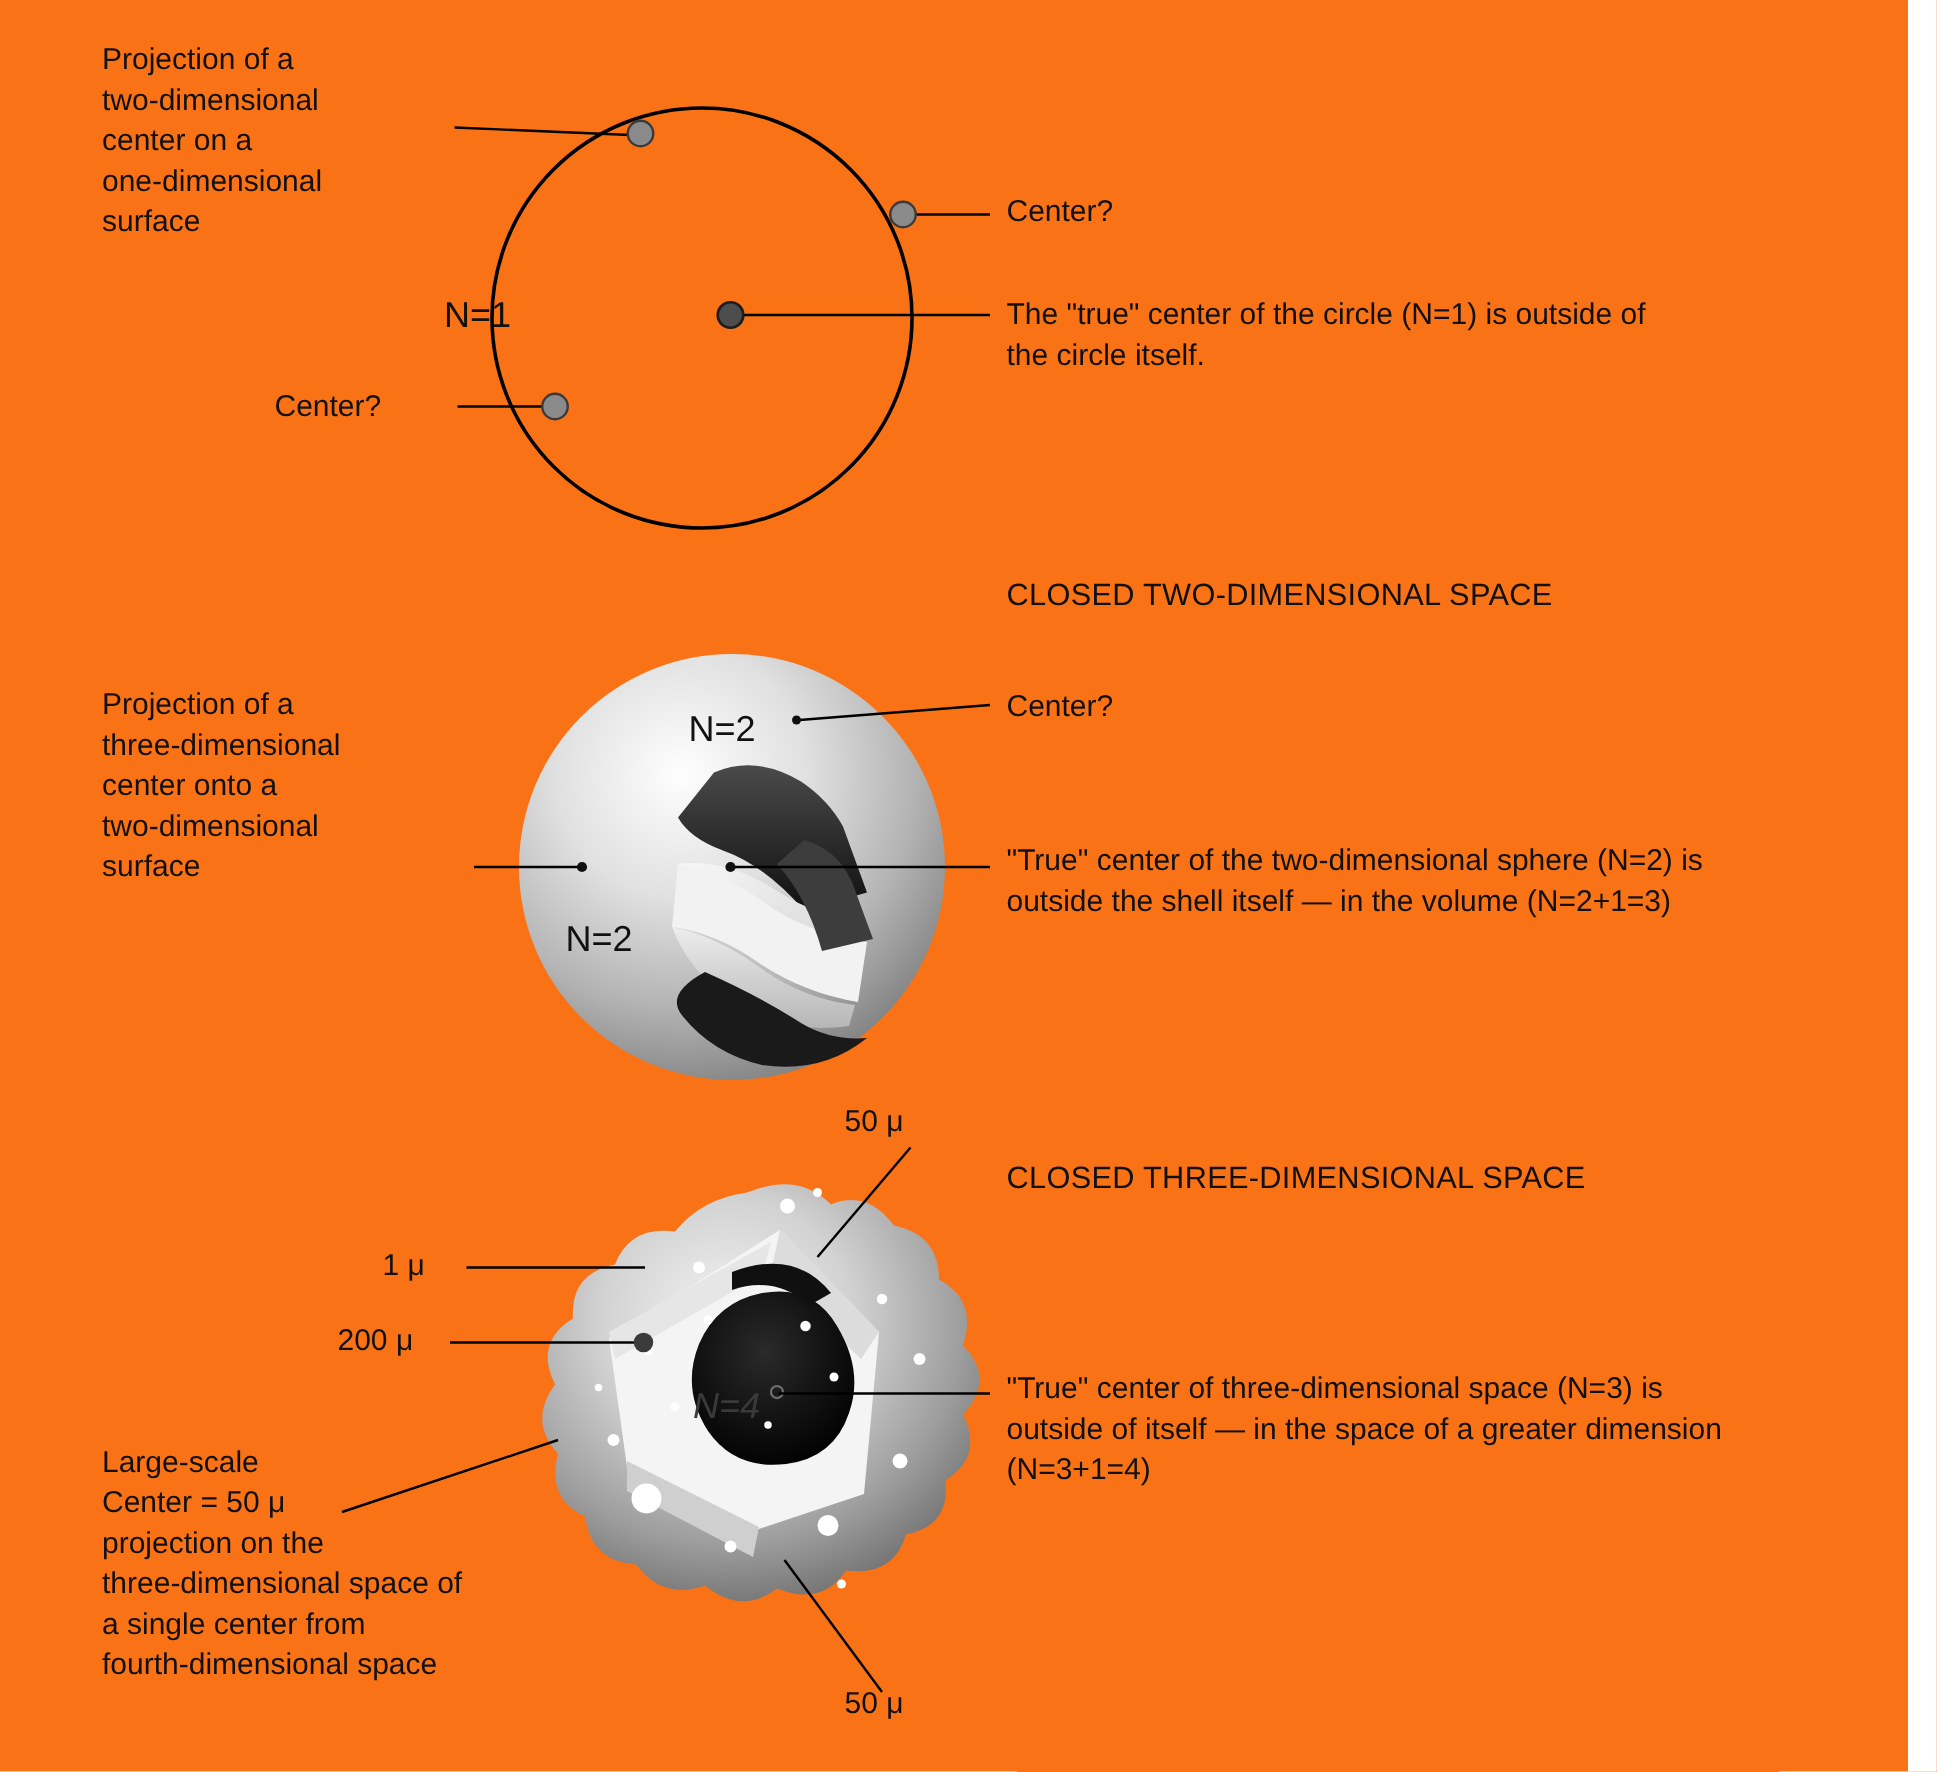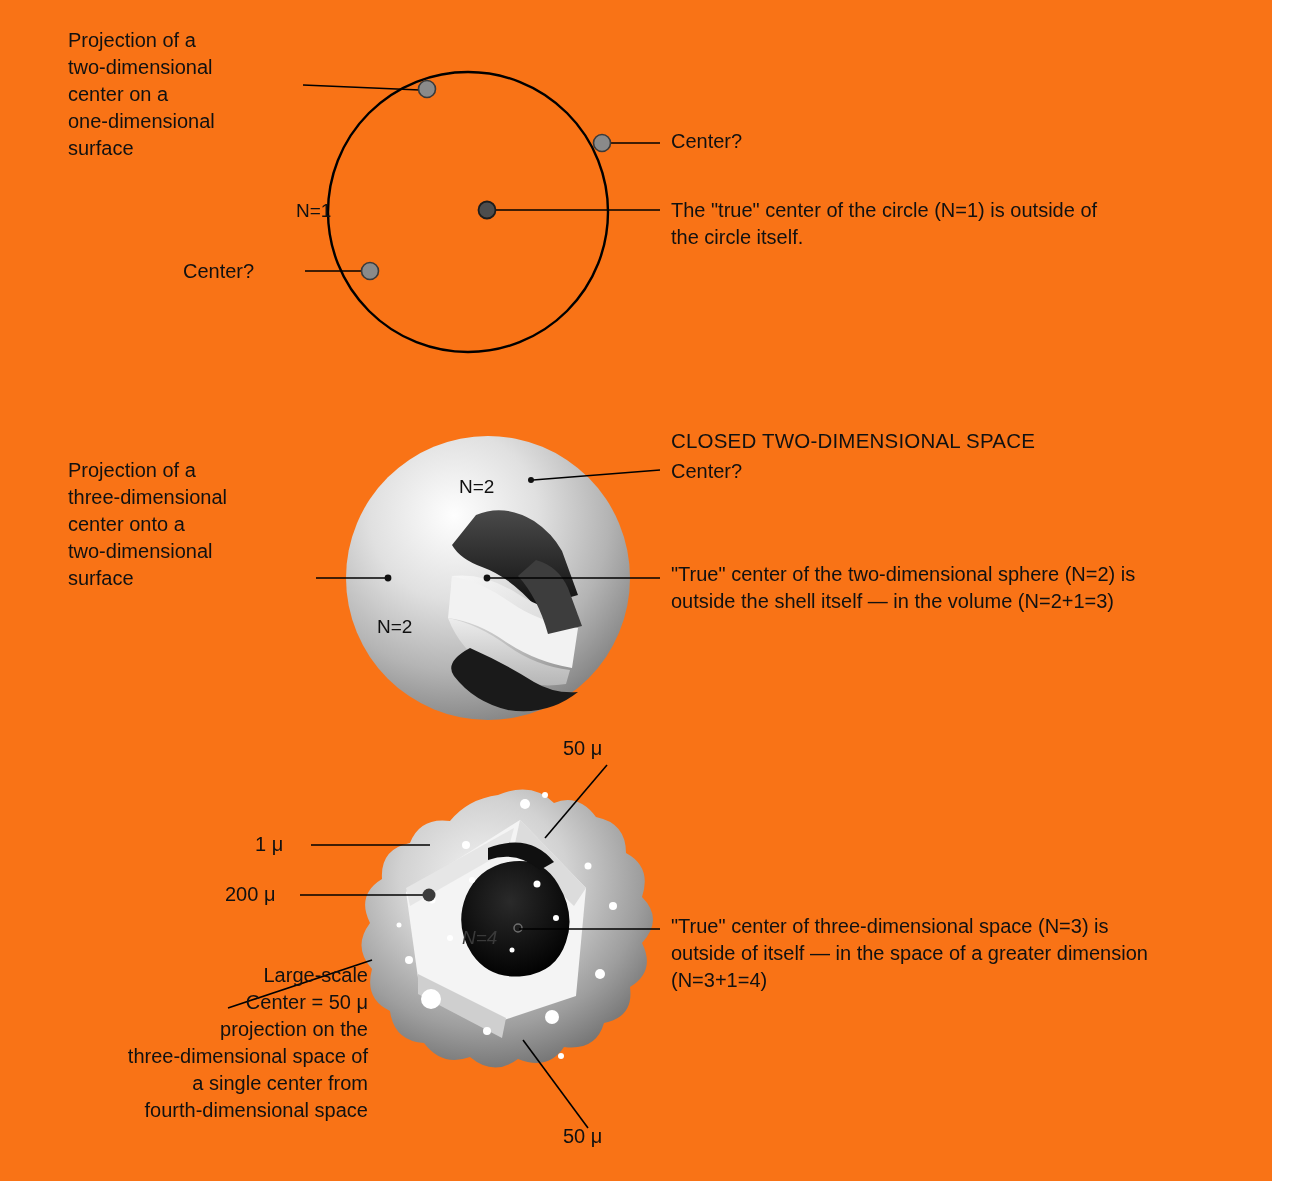--- a/index.html
+++ b/index.html
@@ -27,21 +27,21 @@
   }
   .heading {
     position: absolute;
     font-size: 20.5px;
     line-height: 27px;
     color: #111111;
     letter-spacing: 0.2px;
   }
   .label-small {
     position: absolute;
-    font-size: 19px;
+    font-size: 24px;
     line-height: 25px;
     color: #111111;
   }
   svg.overlay {
     position: absolute;
     left: 0;
     top: 0;
     width: 1291px;
     height: 1181px;
     pointer-events: none;
@@ -178,51 +178,52 @@
 
   <div class="txt" style="left:671px; top:128px;">Center?</div>
 
   <div class="txt" style="left:671px; top:197px; width:540px;">The "true" center of the circle (N=1) is outside of
 the circle itself.</div>
 
   <div class="label-small" style="left:296px; top:198px;">N=1</div>
 
   <div class="txt" style="left:183px; top:258px;">Center?</div>
 
-  <div class="heading" style="left:671px; top:427px;text-align:center;">CLOSED TWO-DIMENSIONAL SPACE</div>
+  <div class="heading" style="left:671px; top:383px;text-align:center;">CLOSED TWO-DIMENSIONAL SPACE</div>
 
   <div class="txt" style="left:68px; top:457px; width:240px;">Projection of a
 three-dimensional
 center onto a
 two-dimensional
 surface</div>
 
   <div class="txt" style="left:671px; top:458px;">Center?</div>
 
   <div class="label-small" style="left:459px; top:474px;">N=2</div>
 
   <div class="txt" style="left:671px; top:561px; width:560px;">"True" center of the two-dimensional sphere (N=2) is
 outside the shell itself — in the volume (N=2+1=3)</div>
 
   <div class="label-small" style="left:377px; top:614px;">N=2</div>
 
   <div class="txt" style="left:563px; top:735px;">50 μ</div>
 
+  <div class="heading" style="left:671px; top:772px;">CLOSED THREE-DIMENSIONAL SPACE</div>
 
   <div class="txt" style="left:255px; top:831px;">1 μ</div>
 
   <div class="txt" style="left:225px; top:881px;">200 μ</div>
 
   <div class="txt" style="left:671px; top:913px; width:570px;">"True" center of three-dimensional space (N=3) is
 outside of itself — in the space of a greater dimension
 (N=3+1=4)</div>
 
   <div class="label-small" style="left:462px; top:925px; color:#3a3a3a;font-style:italic;">N=4</div>
 
-  <div class="txt" style="left:68px; top:962px; width:300px;text-align:right;">Large-scale
+  <div class="txt" style="left:68px; top:962px; width:300px;">Large-scale
 Center = 50 μ
 projection on the
 three-dimensional space of
 a single center from
 fourth-dimensional space</div>
 
   <div class="txt" style="left:563px; top:1123px;">50 μ</div>
 
 </div>
 

